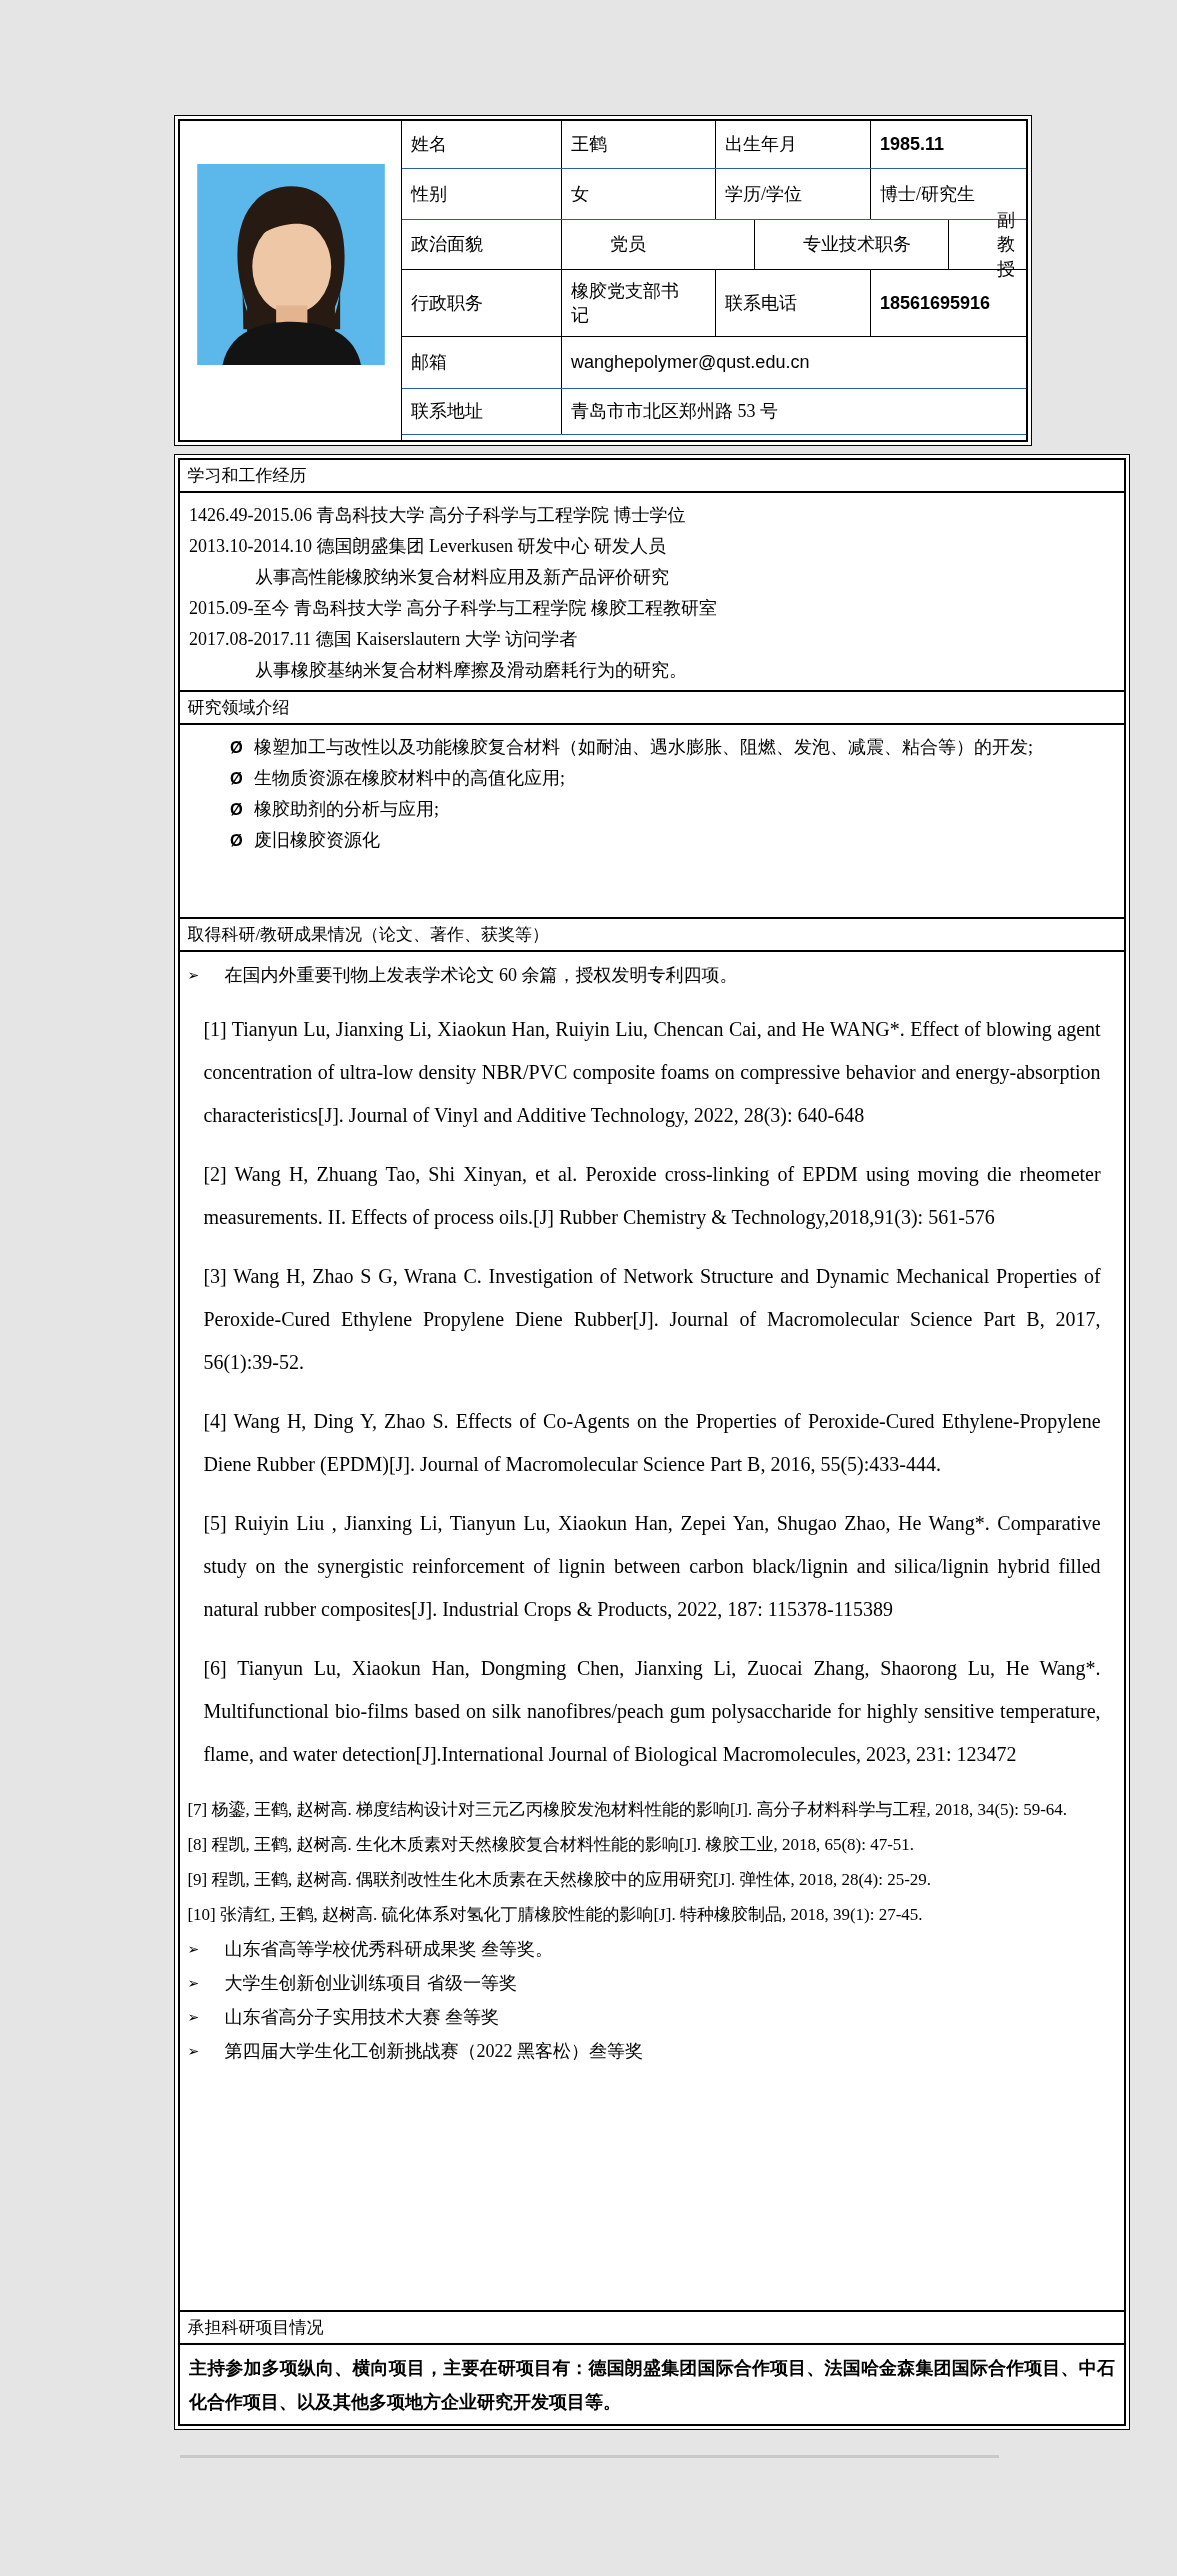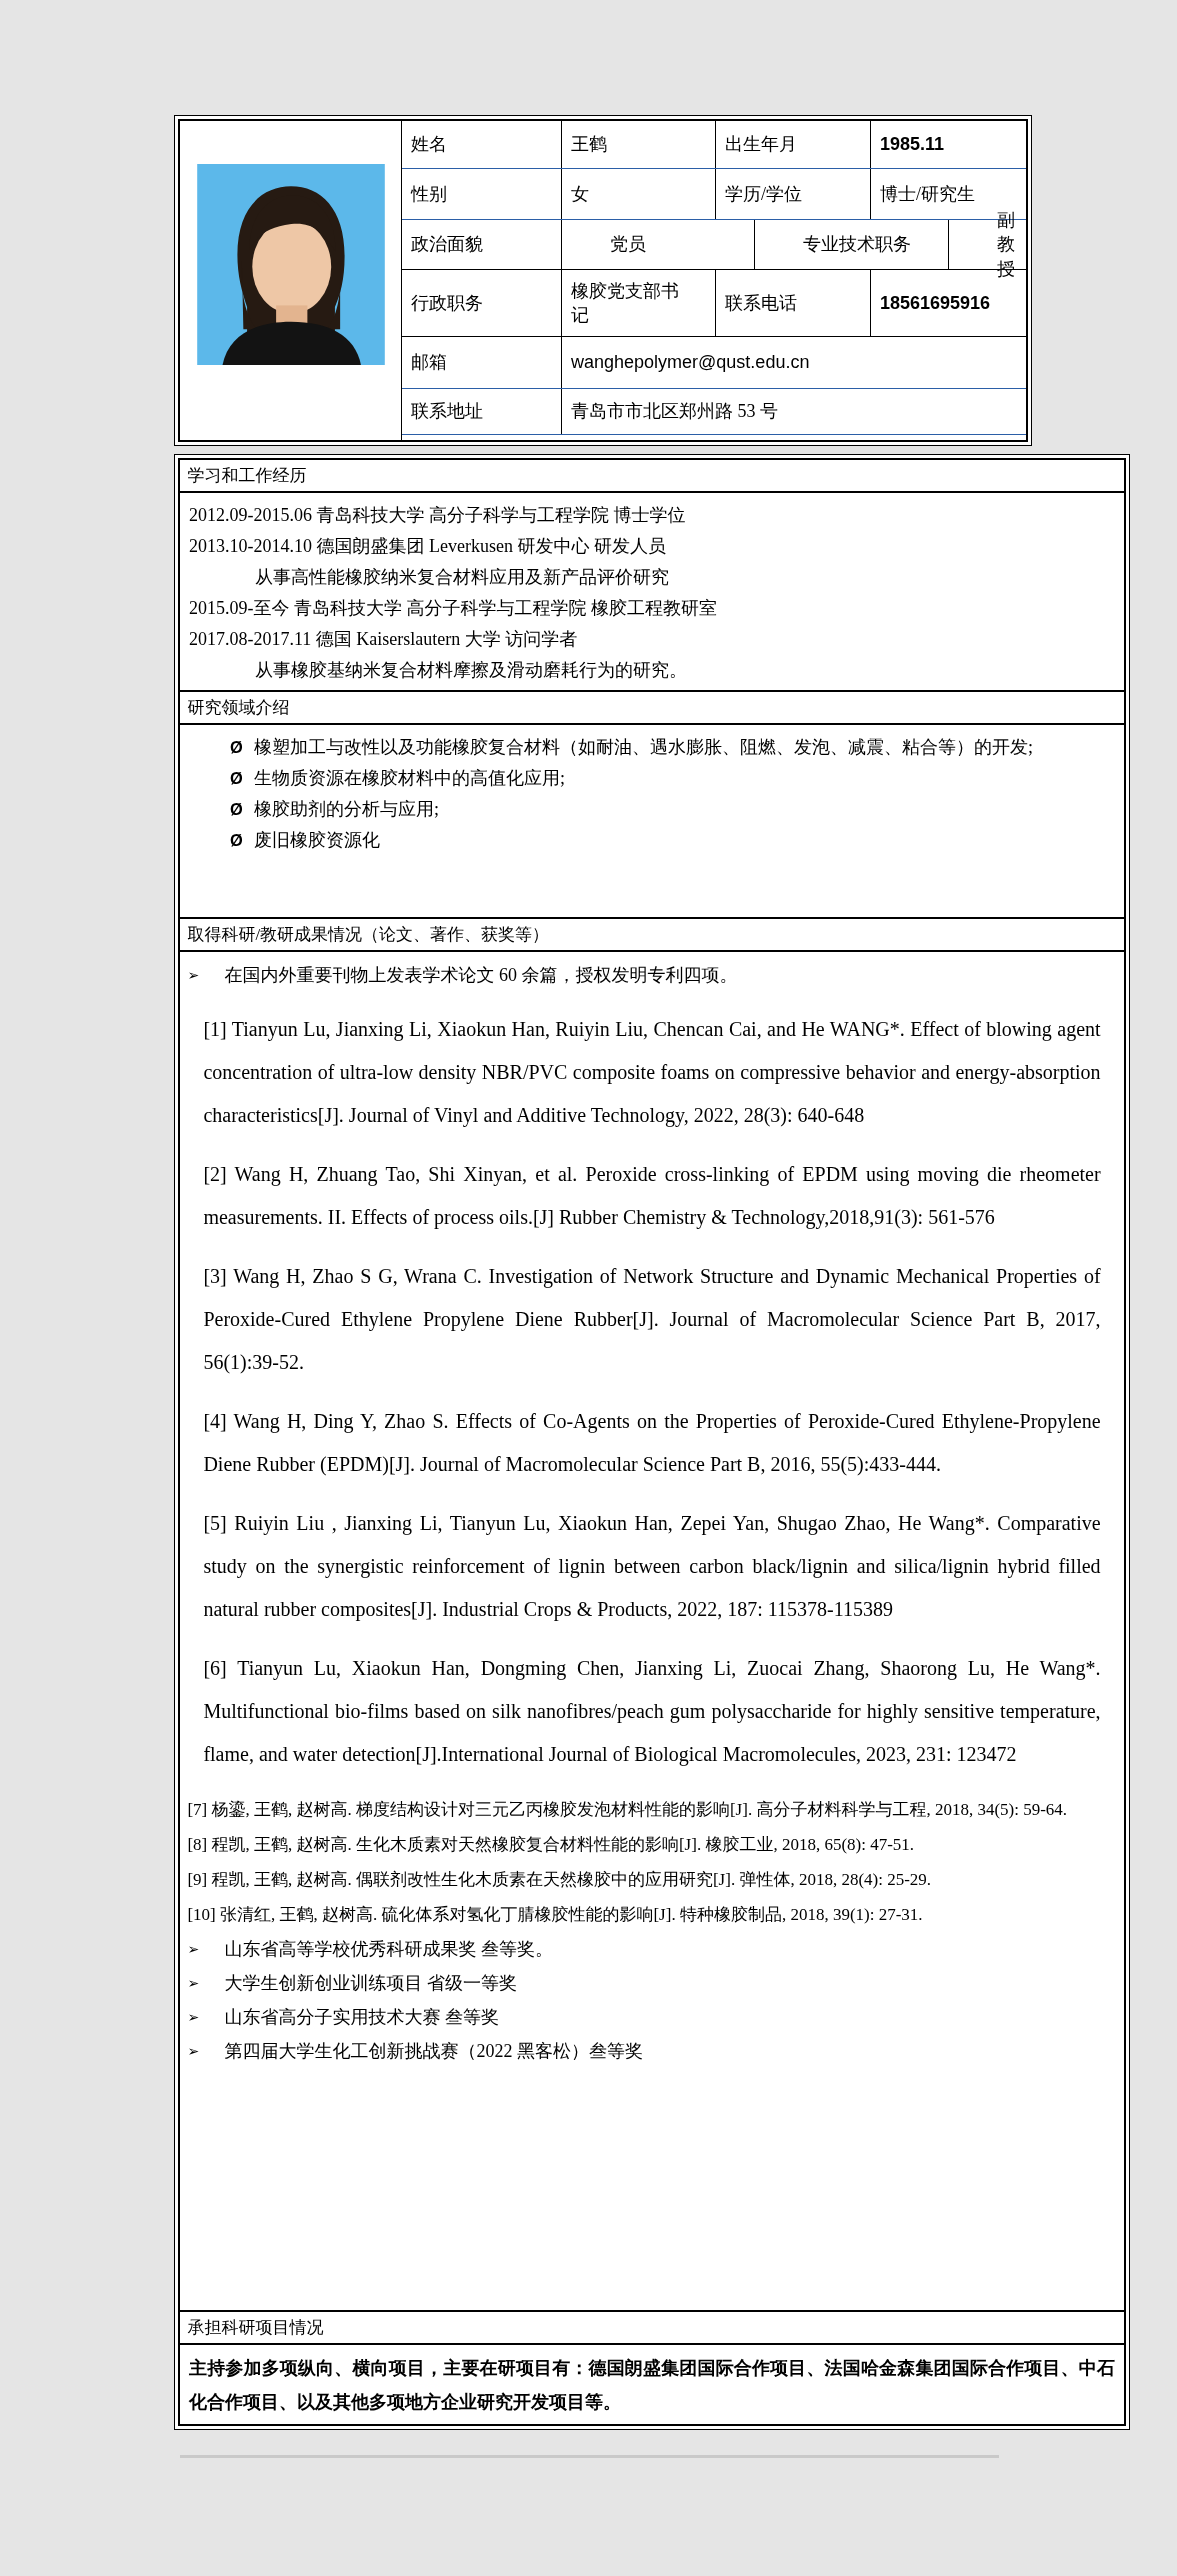--- a/index.html
+++ b/index.html
@@ -121,21 +121,21 @@
       </div>
 
     </div>
   </div>
 
   <div class="doc-table t2">
     <div class="doc-table-inner">
 
       <div class="sec-h">学习和工作经历</div>
       <div class="sec-c exp">
-        <div class="xline">2012.09-2015.06 青岛科技大学 高分子科学与工程学院 博士学位</div>
+        <div class="xline">1426.49-2015.06 青岛科技大学 高分子科学与工程学院 博士学位</div>
         <div class="xline">2013.10-2014.10 德国朗盛集团 Leverkusen 研发中心 研发人员</div>
         <div class="xline ind">从事高性能橡胶纳米复合材料应用及新产品评价研究</div>
         <div class="xline">2015.09-至今 青岛科技大学 高分子科学与工程学院 橡胶工程教研室</div>
         <div class="xline">2017.08-2017.11 德国 Kaiserslautern 大学 访问学者</div>
         <div class="xline ind">从事橡胶基纳米复合材料摩擦及滑动磨耗行为的研究。</div>
       </div>
 
       <div class="sec-h">研究领域介绍</div>
       <div class="sec-c research">
         <div class="brow">
@@ -164,21 +164,21 @@
         </div>
         <p class="pub-en">[1] Tianyun Lu, Jianxing Li, Xiaokun Han, Ruiyin Liu, Chencan Cai, and He WANG*. Effect of blowing agent concentration of ultra-low density NBR/PVC composite foams on compressive behavior and energy-absorption characteristics[J]. Journal of Vinyl and Additive Technology, 2022, 28(3): 640-648</p>
         <p class="pub-en">[2] Wang H, Zhuang Tao, Shi Xinyan, et al. Peroxide cross-linking of EPDM using moving die rheometer measurements. II. Effects of process oils.[J] Rubber Chemistry &amp; Technology,2018,91(3): 561-576</p>
         <p class="pub-en">[3] Wang H, Zhao S G, Wrana C. Investigation of Network Structure and Dynamic Mechanical Properties of Peroxide-Cured Ethylene Propylene Diene Rubber[J]. Journal of Macromolecular Science Part B, 2017, 56(1):39-52.</p>
         <p class="pub-en">[4] Wang H, Ding Y, Zhao S. Effects of Co-Agents on the Properties of Peroxide-Cured Ethylene-Propylene Diene Rubber (EPDM)[J]. Journal of Macromolecular Science Part B, 2016, 55(5):433-444.</p>
         <p class="pub-en">[5] Ruiyin Liu , Jianxing Li, Tianyun Lu, Xiaokun Han, Zepei Yan, Shugao Zhao, He Wang*. Comparative study on the synergistic reinforcement of lignin between carbon black/lignin and silica/lignin hybrid filled natural rubber composites[J]. Industrial Crops &amp; Products, 2022, 187: 115378-115389</p>
         <p class="pub-en">[6] Tianyun Lu, Xiaokun Han, Dongming Chen, Jianxing Li, Zuocai Zhang, Shaorong Lu, He Wang*. Multifunctional bio-films based on silk nanofibres/peach gum polysaccharide for highly sensitive temperature, flame, and water detection[J].International Journal of Biological Macromolecules, 2023, 231: 123472</p>
         <p class="pub-cn">[7] 杨鎏, 王鹤, 赵树高. 梯度结构设计对三元乙丙橡胶发泡材料性能的影响[J]. 高分子材料科学与工程, 2018, 34(5): 59-64.</p>
         <p class="pub-cn">[8] 程凯, 王鹤, 赵树高. 生化木质素对天然橡胶复合材料性能的影响[J]. 橡胶工业, 2018, 65(8): 47-51.</p>
         <p class="pub-cn">[9] 程凯, 王鹤, 赵树高. 偶联剂改性生化木质素在天然橡胶中的应用研究[J]. 弹性体, 2018, 28(4): 25-29.</p>
-        <p class="pub-cn">[10] 张清红, 王鹤, 赵树高. 硫化体系对氢化丁腈橡胶性能的影响[J]. 特种橡胶制品, 2018, 39(1): 27-31.</p>
+        <p class="pub-cn">[10] 张清红, 王鹤, 赵树高. 硫化体系对氢化丁腈橡胶性能的影响[J]. 特种橡胶制品, 2018, 39(1): 27-45.</p>
         <div class="arrow-row award">
           <span class="arrow-glyph">➢</span>
           <span class="arrow-text">山东省高等学校优秀科研成果奖 叁等奖。</span>
         </div>
         <div class="arrow-row award">
           <span class="arrow-glyph">➢</span>
           <span class="arrow-text">大学生创新创业训练项目 省级一等奖</span>
         </div>
         <div class="arrow-row award">
           <span class="arrow-glyph">➢</span>

